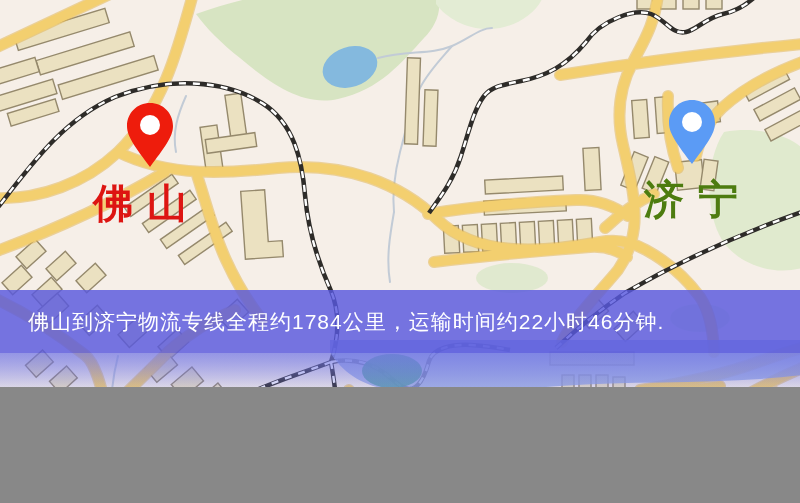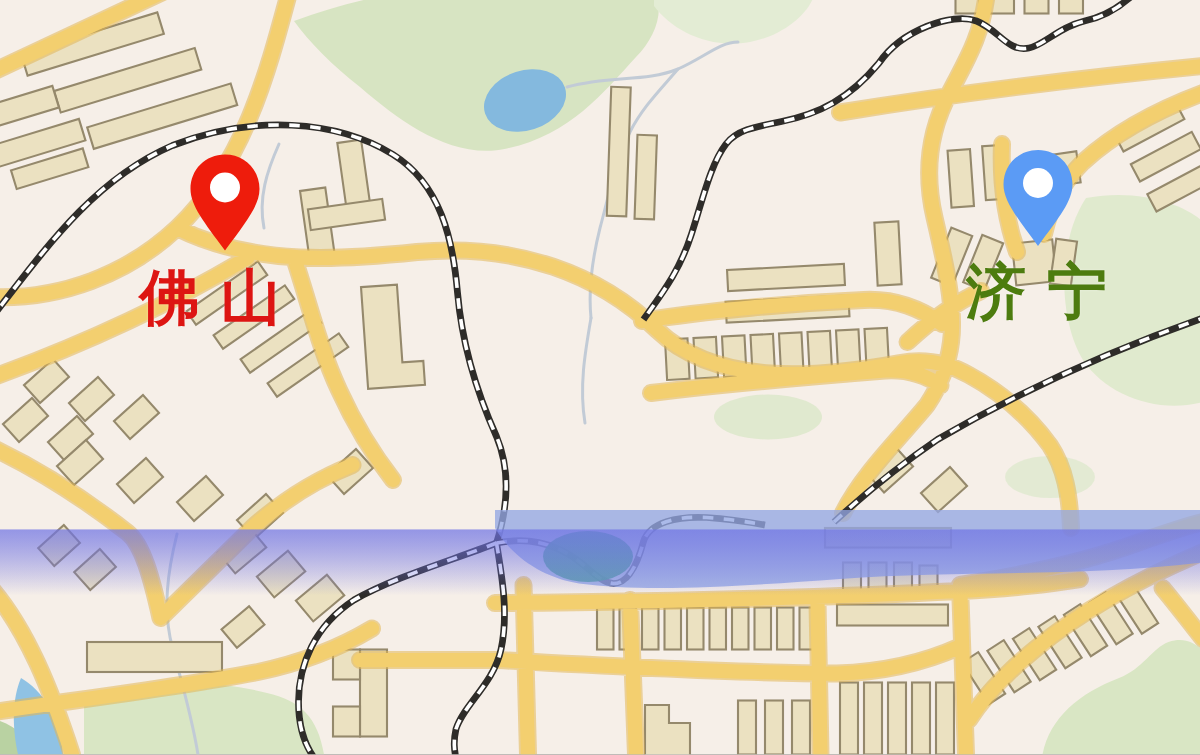--- a/index.html
+++ b/index.html
@@ -1,18 +1,18 @@
 <!DOCTYPE html>
 <html><head>
 <meta charset="utf-8">
 <style>
   html,body{margin:0;padding:0;background:#888;}
   .stage{
-    position:relative;width:800px;height:503px;overflow:hidden;
-    font-family:Liberation Mono, monospace;
+    position:relative;width:800px;height:387px;overflow:hidden;
+    font-family:Liberation Sans, sans-serif;
     background:#F6EFE8;
   }
   .map-svg{position:absolute;left:0;top:0;}
   
   .banner{
     position:absolute;left:0;top:290px;width:800px;height:63px;
     background:rgba(88,88,222,0.82);
     display:flex;align-items:center;
     z-index:30;
   }
@@ -261,15 +261,18 @@
   </svg>
 
   <svg class="pin pin-destination" width="56" height="70" viewBox="0 0 56 70">
     <path d="M28,3 C15,3 5,13 5,26 C5,37 14,48 28,67 C42,48 51,37 51,26 C51,13 41,3 28,3 Z" fill="#5B9BF5"></path>
     <circle cx="28" cy="25" r="10" fill="#FFFFFF"></circle>
   </svg>
 
   <div class="city-label label-origin">佛山</div>
   <div class="city-label label-destination">济宁</div>
 
+  <div class="banner">
+    <div class="banner-text">佛山到济宁物流专线全程约1784公里，运输时间约22小时46分钟.</div>
+  </div>
   <div class="banner-fade"></div>
 
 </div>
 
 </body></html>

